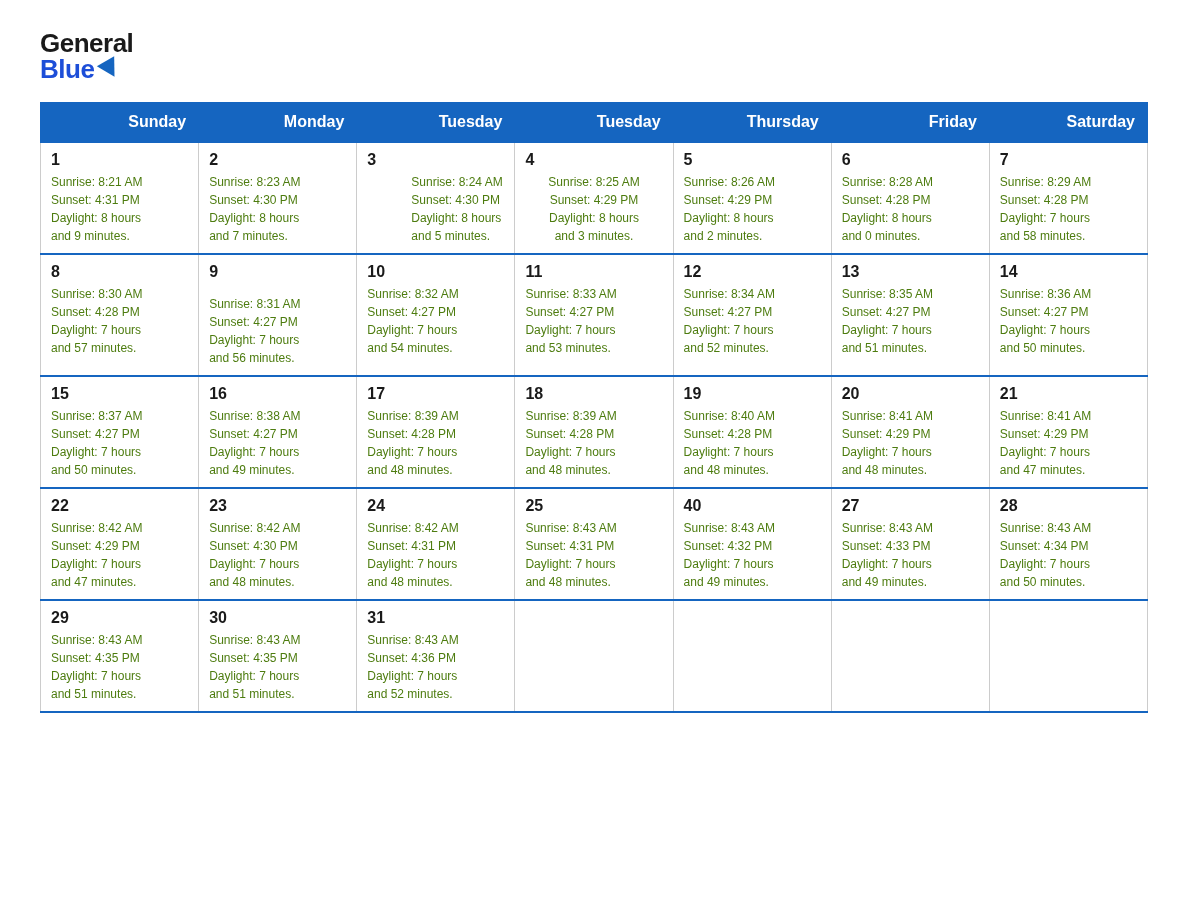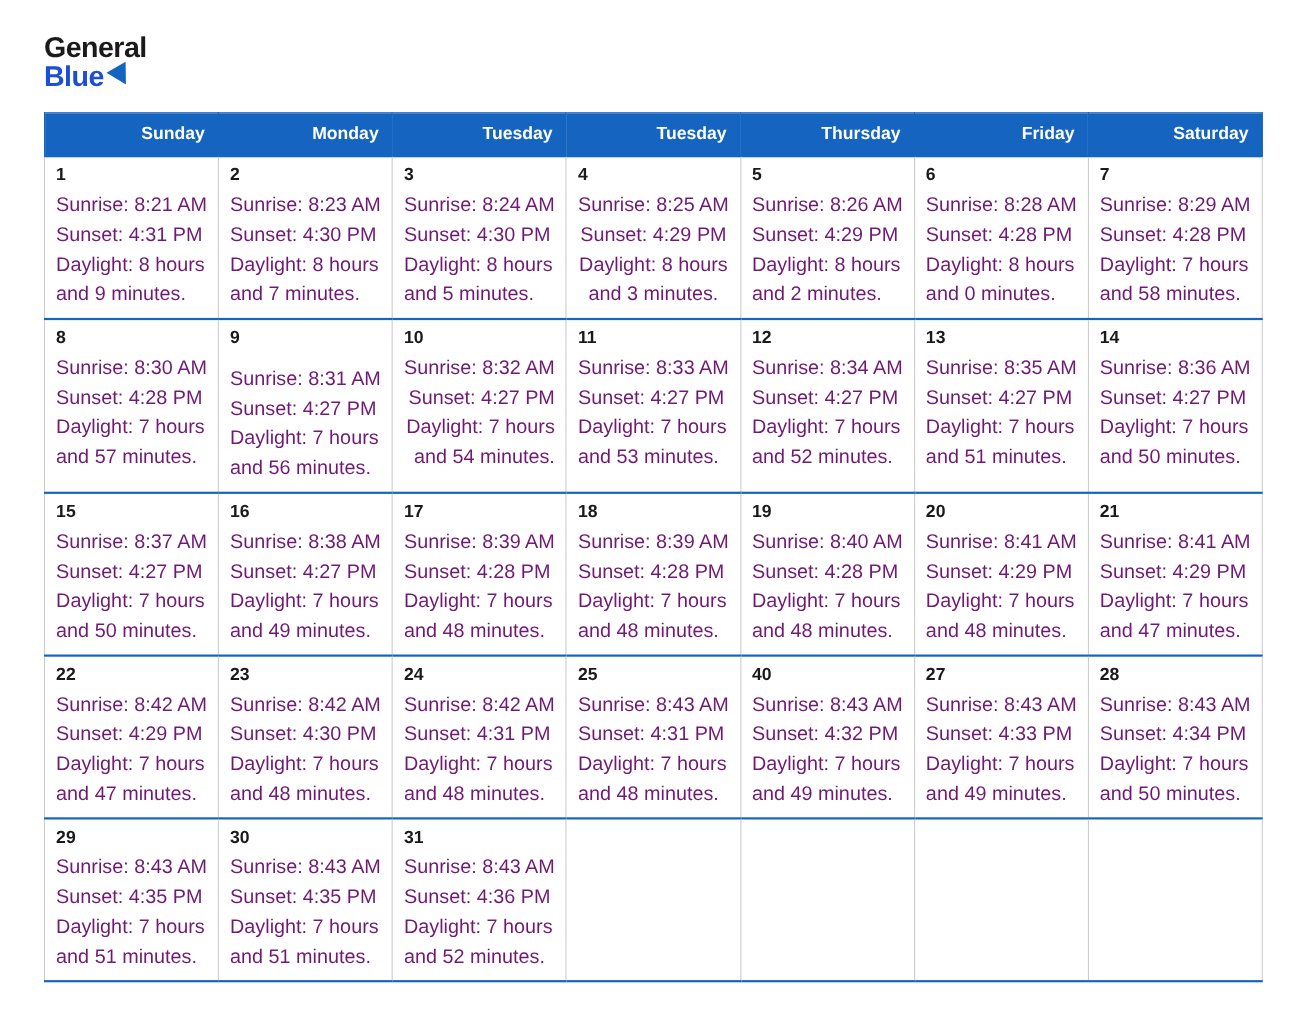--- a/index.html
+++ b/index.html
@@ -81,22 +81,22 @@
       width: 14.28%;
       min-height: 100px;
     }
     .day-number {
       font-size: 16px;
       font-weight: bold;
       color: #1a1a1a;
       margin-bottom: 4px;
     }
     .day-info {
-      font-size: 18px;
-      color: #701a75;
+      font-size: 12px;
+      color: #4d7c0f;
       line-height: 1.5;
     }
     .calendar tbody tr:last-child td {
       border-bottom: 2px solid #1565C0;
       margin-left: 20px;
     }
     .empty-cell {
       background: #fff;
     }
   </style>
@@ -138,21 +138,21 @@
         </td>
         <td>
           <div class="day-number">2</div>
           <div class="day-info" style="white-space: pre-line;">Sunrise: 8:23 AM
 Sunset: 4:30 PM
 Daylight: 8 hours
 and 7 minutes.</div>
         </td>
         <td>
           <div class="day-number">3</div>
-          <div class="day-info" style="white-space: pre-line;">Sunrise: 8:24 AM
+          <div class="day-info" style="white-space: pre-line; margin-left: 44px;">Sunrise: 8:24 AM
 Sunset: 4:30 PM
 Daylight: 8 hours
 and 5 minutes.</div>
         </td>
         <td>
           <div class="day-number">4</div>
           <div class="day-info" style="white-space: pre-line; text-align: center;">Sunrise: 8:25 AM
 Sunset: 4:29 PM
 Daylight: 8 hours
 and 3 minutes.</div>
@@ -189,21 +189,21 @@
         </td>
         <td>
           <div class="day-number">9</div>
           <div class="day-info" style="white-space: pre-line; margin-top: 14px;">Sunrise: 8:31 AM
 Sunset: 4:27 PM
 Daylight: 7 hours
 and 56 minutes.</div>
         </td>
         <td>
           <div class="day-number">10</div>
-          <div class="day-info" style="white-space: pre-line; text-align: right;">Sunrise: 8:32 AM
+          <div class="day-info" style="white-space: pre-line;">Sunrise: 8:32 AM
 Sunset: 4:27 PM
 Daylight: 7 hours
 and 54 minutes.</div>
         </td>
         <td>
           <div class="day-number">11</div>
           <div class="day-info" style="white-space: pre-line;">Sunrise: 8:33 AM
 Sunset: 4:27 PM
 Daylight: 7 hours
 and 53 minutes.</div>

